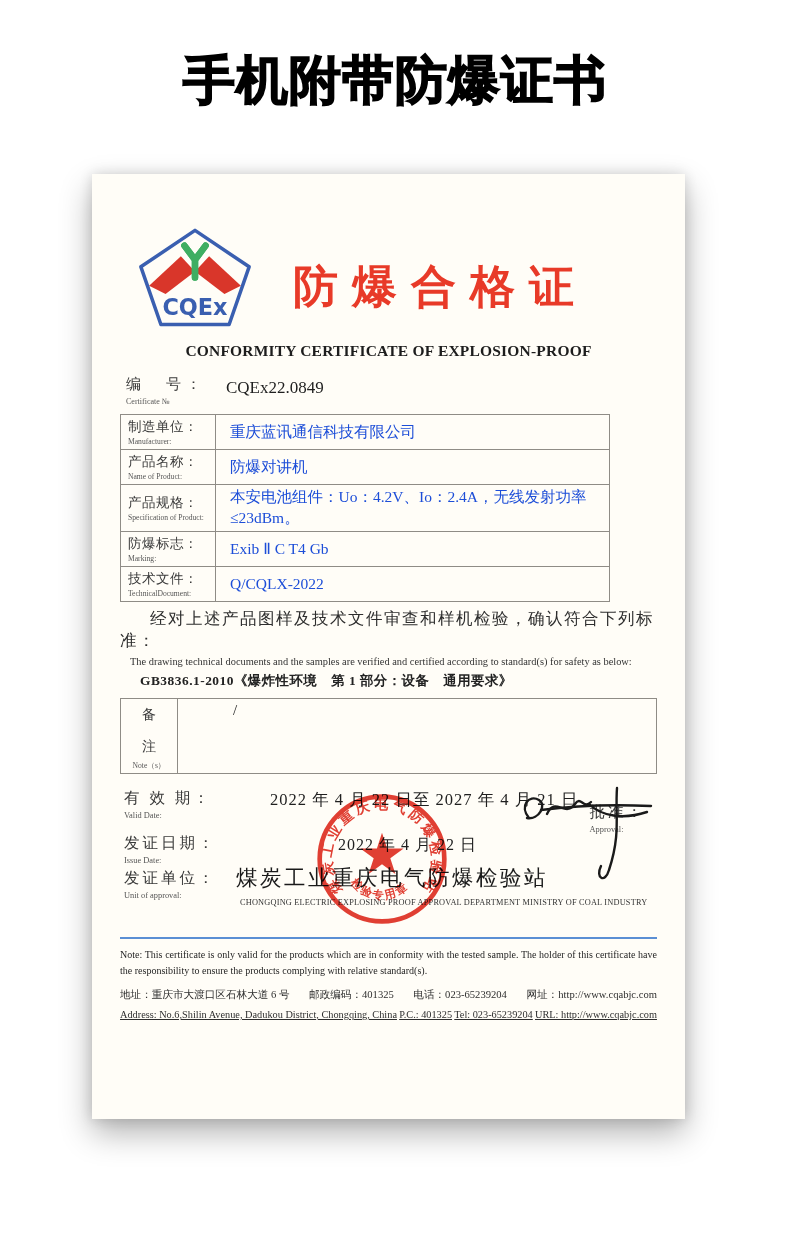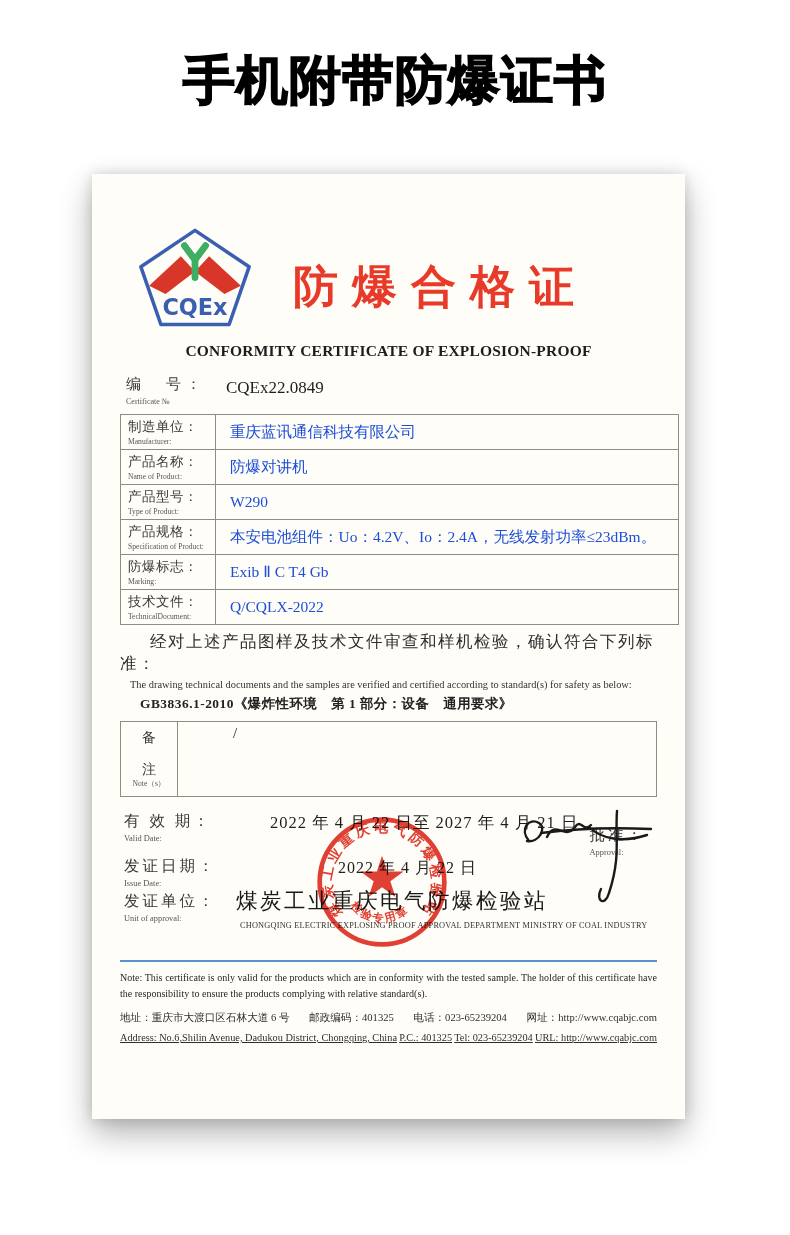--- a/index.html
+++ b/index.html
@@ -30,37 +30,37 @@
     text-align:center;font-weight:700;font-size:15.5px;color:#1d1d1d;
     margin-top:10px;letter-spacing:.2px;
   }
   
   .certno{display:flex;margin-top:15px;}
   .certno-label{margin-left:6px;width:84px;}
   .certno-cn{font-size:15px;letter-spacing:5px;color:#3a3a3a;}
   .certno-en{font-size:8px;color:#555;margin-top:3px;}
   .certno-value{font-size:17px;margin-left:16px;padding-top:3px;color:#1f1f1f;}
   
-  table.main{width:559px;border-collapse:collapse;margin-top:8px;table-layout:fixed;}
+  table.main{width:490px;border-collapse:collapse;margin-top:8px;table-layout:fixed;}
   table.main td{border:1px solid #8f8c86;vertical-align:middle;}
   td.lbl{width:84px;padding:2px 3px 2px 7px;}
   .lbl-cn{font-size:13.5px;color:#3a3a3a;letter-spacing:.5px;}
   .lbl-en{font-size:7.6px;color:#555;margin-top:1px;}
   td.val{font-size:15.5px;padding:2px 4px 2px 14px;color:#1d4ed8;height:30px;}
   
   .standards{margin-top:6px;}
   .std-cn{font-size:16.5px;color:#2e2e2e;text-indent:30px;letter-spacing:1.5px;}
   .std-en{font-size:10.4px;color:#333;margin:4px 0 0 10px;}
   .std-item{font-size:13.4px;font-weight:600;color:#222;margin:5px 0 0 20px;letter-spacing:.5px;}
   
   .remark{margin-top:8px;height:76px;border:1px solid #8f8c86;display:flex;box-sizing:border-box;}
   .remark-lbl{width:57px;border-right:1px solid #8f8c86;text-align:center;padding-top:7px;box-sizing:border-box;}
   .r-cn{display:block;font-size:14px;color:#3a3a3a;}
   .r-cn.second{margin-top:14px;}
-  .r-en{display:block;font-size:7.6px;color:#555;}
+  .r-en{display:block;font-size:7.6px;color:#555;margin-top:5px;}
   .remark-val{font-size:15px;padding:3px 0 0 55px;color:#1f1f1f;}
   
   .dates{position:relative;height:140px;margin-top:14px;}
   .d-label-cn{font-size:15.5px;letter-spacing:3px;color:#3a3a3a;}
   .d-label-en{font-size:8.4px;color:#555;margin-top:2px;}
   .d-valid{position:absolute;left:4px;top:0;}
   .d-valid-val{position:absolute;left:150px;top:1px;font-size:16.5px;letter-spacing:1px;color:#1f1f1f;}
   .d-issue{position:absolute;left:4px;top:45px;}
   .d-issue-val{position:absolute;left:218px;top:47px;font-size:16px;letter-spacing:1px;color:#1f1f1f;}
   .d-unit{position:absolute;left:4px;top:80px;}
@@ -116,27 +116,20 @@
             <div class="lbl-en">Manufacturer:</div>
           </td>
       <td class="val">重庆蓝讯通信科技有限公司</td>
     </tr>
     <tr>
       <td class="lbl">
             <div class="lbl-cn">产品名称：</div>
             <div class="lbl-en">Name of Product:</div>
           </td>
       <td class="val">防爆对讲机</td>
-    </tr>
-    <tr>
-      <td class="lbl">
-            <div class="lbl-cn">产品型号：</div>
-            <div class="lbl-en">Type of Product:</div>
-          </td>
-      <td class="val">W290</td>
     </tr>
     <tr>
       <td class="lbl">
             <div class="lbl-cn">产品规格：</div>
             <div class="lbl-en">Specification of Product:</div>
           </td>
       <td class="val">本安电池组件：Uo：4.2V、Io：2.4A，无线发射功率≤23dBm。</td>
     </tr>
     <tr>
       <td class="lbl">

